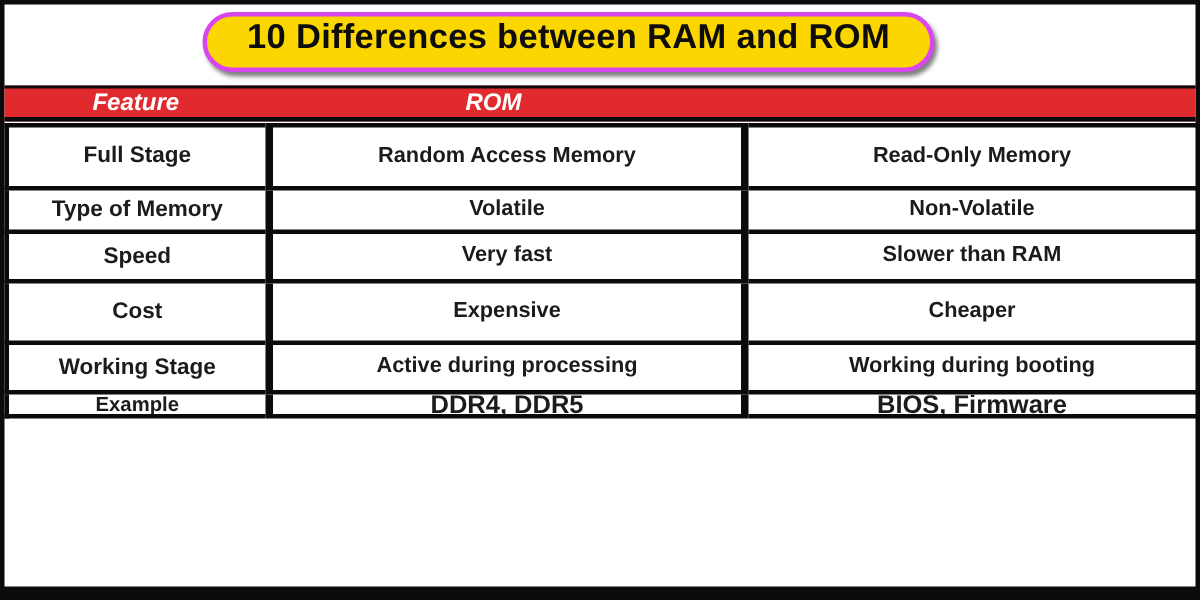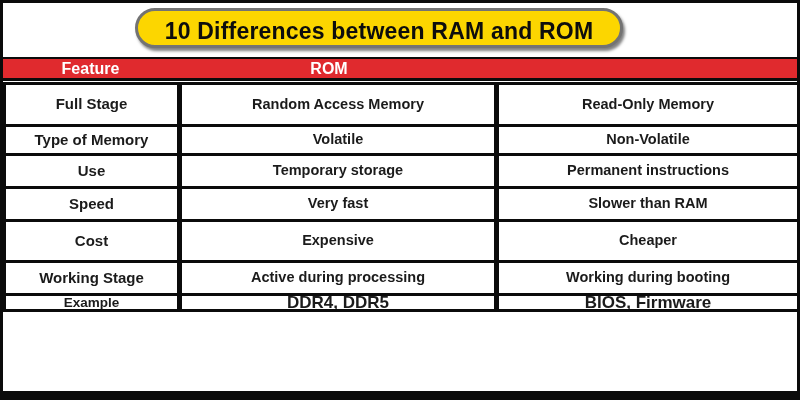--- a/index.html
+++ b/index.html
@@ -20,38 +20,39 @@
     background:#ffffff;
     border:3px solid var(--border);
     border-bottom:9px solid var(--border);
   }
   
   .banner{
     position:absolute;
     left:132px;top:5px;
     width:488px;height:40px;
     background:var(--banner_bg);
-    border:3px solid #737373;
+    border:3px solid #d946ef;
     border-radius:21px;
-    display:flex;align-items:flex-end;justify-content:center;
+    display:flex;align-items:flex-start;justify-content:center;
     box-shadow:2px 3px 3px rgba(0,0,0,0.5);
   }
   .banner-title{
     font-size:23px;font-weight:700;color:#0d0d0d;
     letter-spacing:0.2px;white-space:nowrap;
   }
   
   .hdr{
     position:absolute;
     left:0;top:54px;
     width:794px;height:24px;
     background:var(--header_bg);
     border-top:2px solid var(--border);
     border-bottom:3px solid var(--border);
     display:flex;
+    font-style:italic;
   }
   .hdr-cell{
     display:flex;align-items:center;justify-content:center;
     color:#ffffff;font-weight:700;font-size:16px;
     height:100%;
   }
   .hdr-feature{width:175px;}
   .hdr-ram{width:317px;}
   .hdr-rom{width:302px;}
   
@@ -111,25 +112,20 @@
         <tr class="r0">
           <td>Full Stage</td>
           <td>Random Access Memory</td>
           <td>Read-Only Memory</td>
         </tr>
         <tr class="r1">
           <td>Type of Memory</td>
           <td>Volatile</td>
           <td>Non-Volatile</td>
         </tr>
-        <tr class="r3">
-          <td>Use</td>
-          <td>Temporary storage</td>
-          <td>Permanent instructions</td>
-        </tr>
         <tr class="r4">
           <td>Speed</td>
           <td>Very fast</td>
           <td>Slower than RAM</td>
         </tr>
         <tr class="r7">
           <td>Cost</td>
           <td>Expensive</td>
           <td>Cheaper</td>
         </tr>

